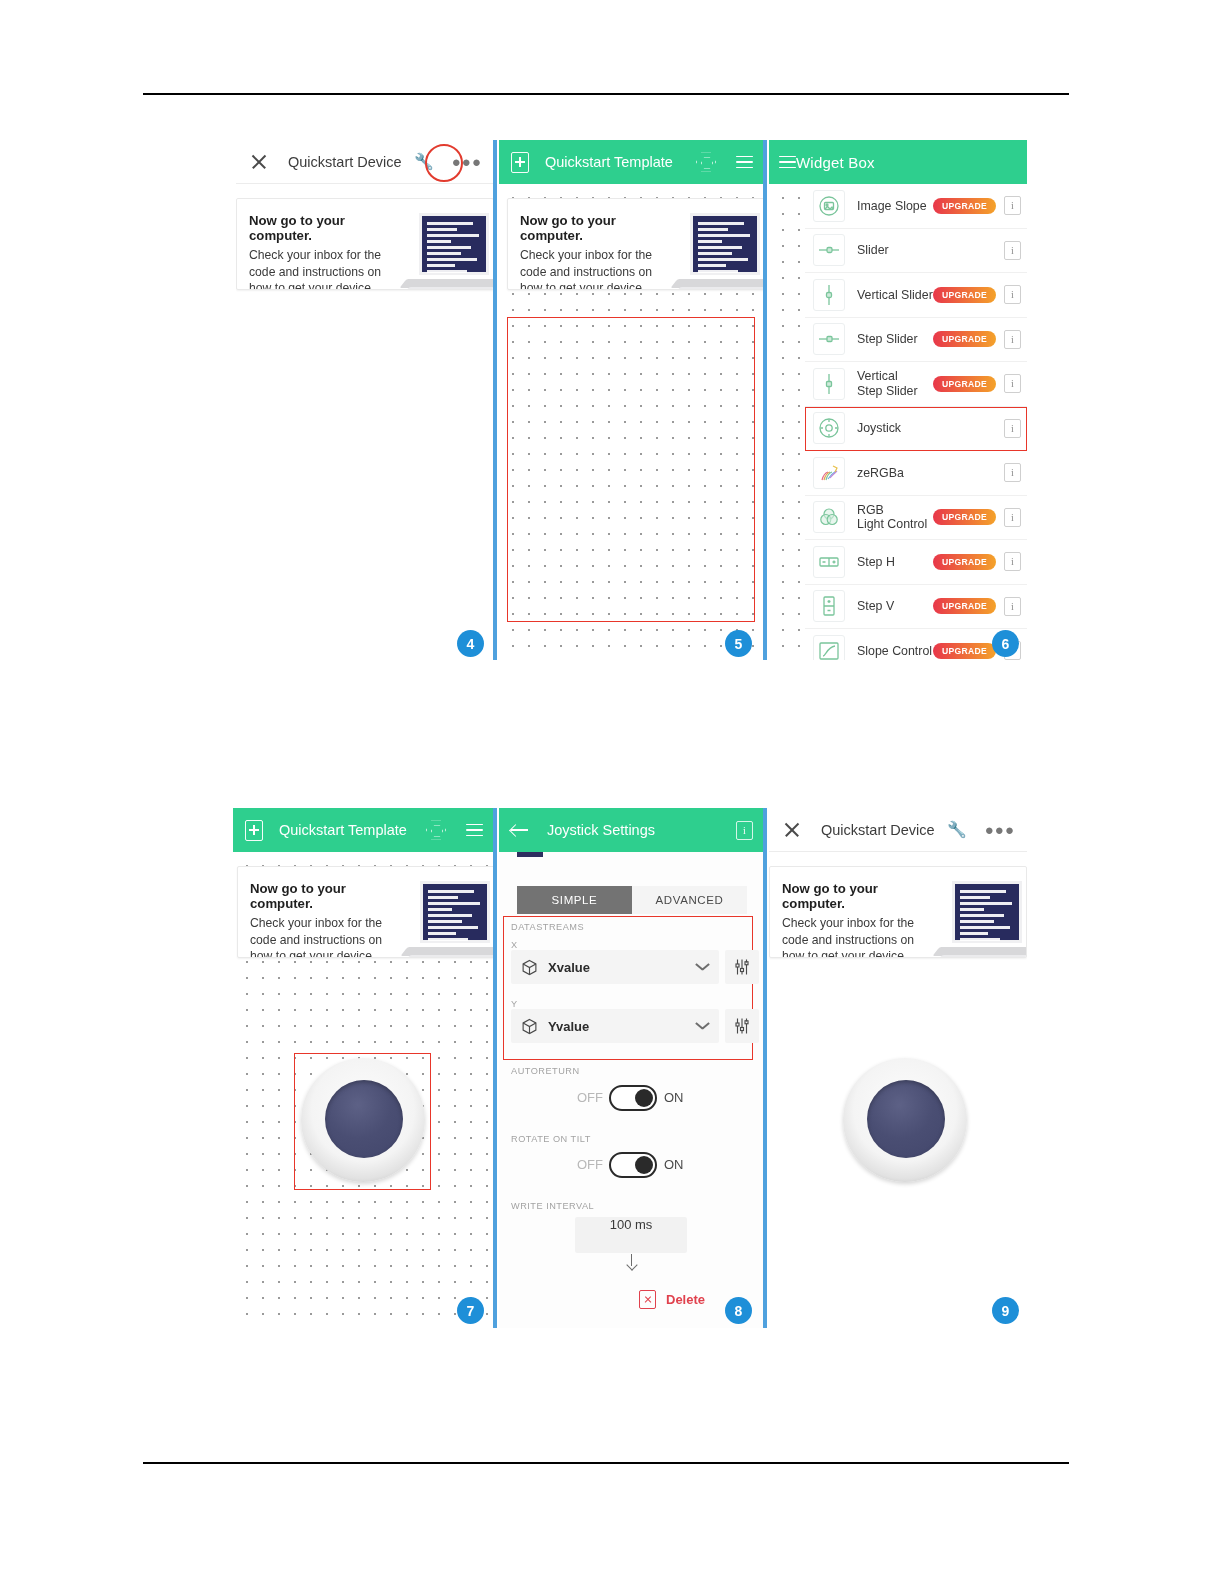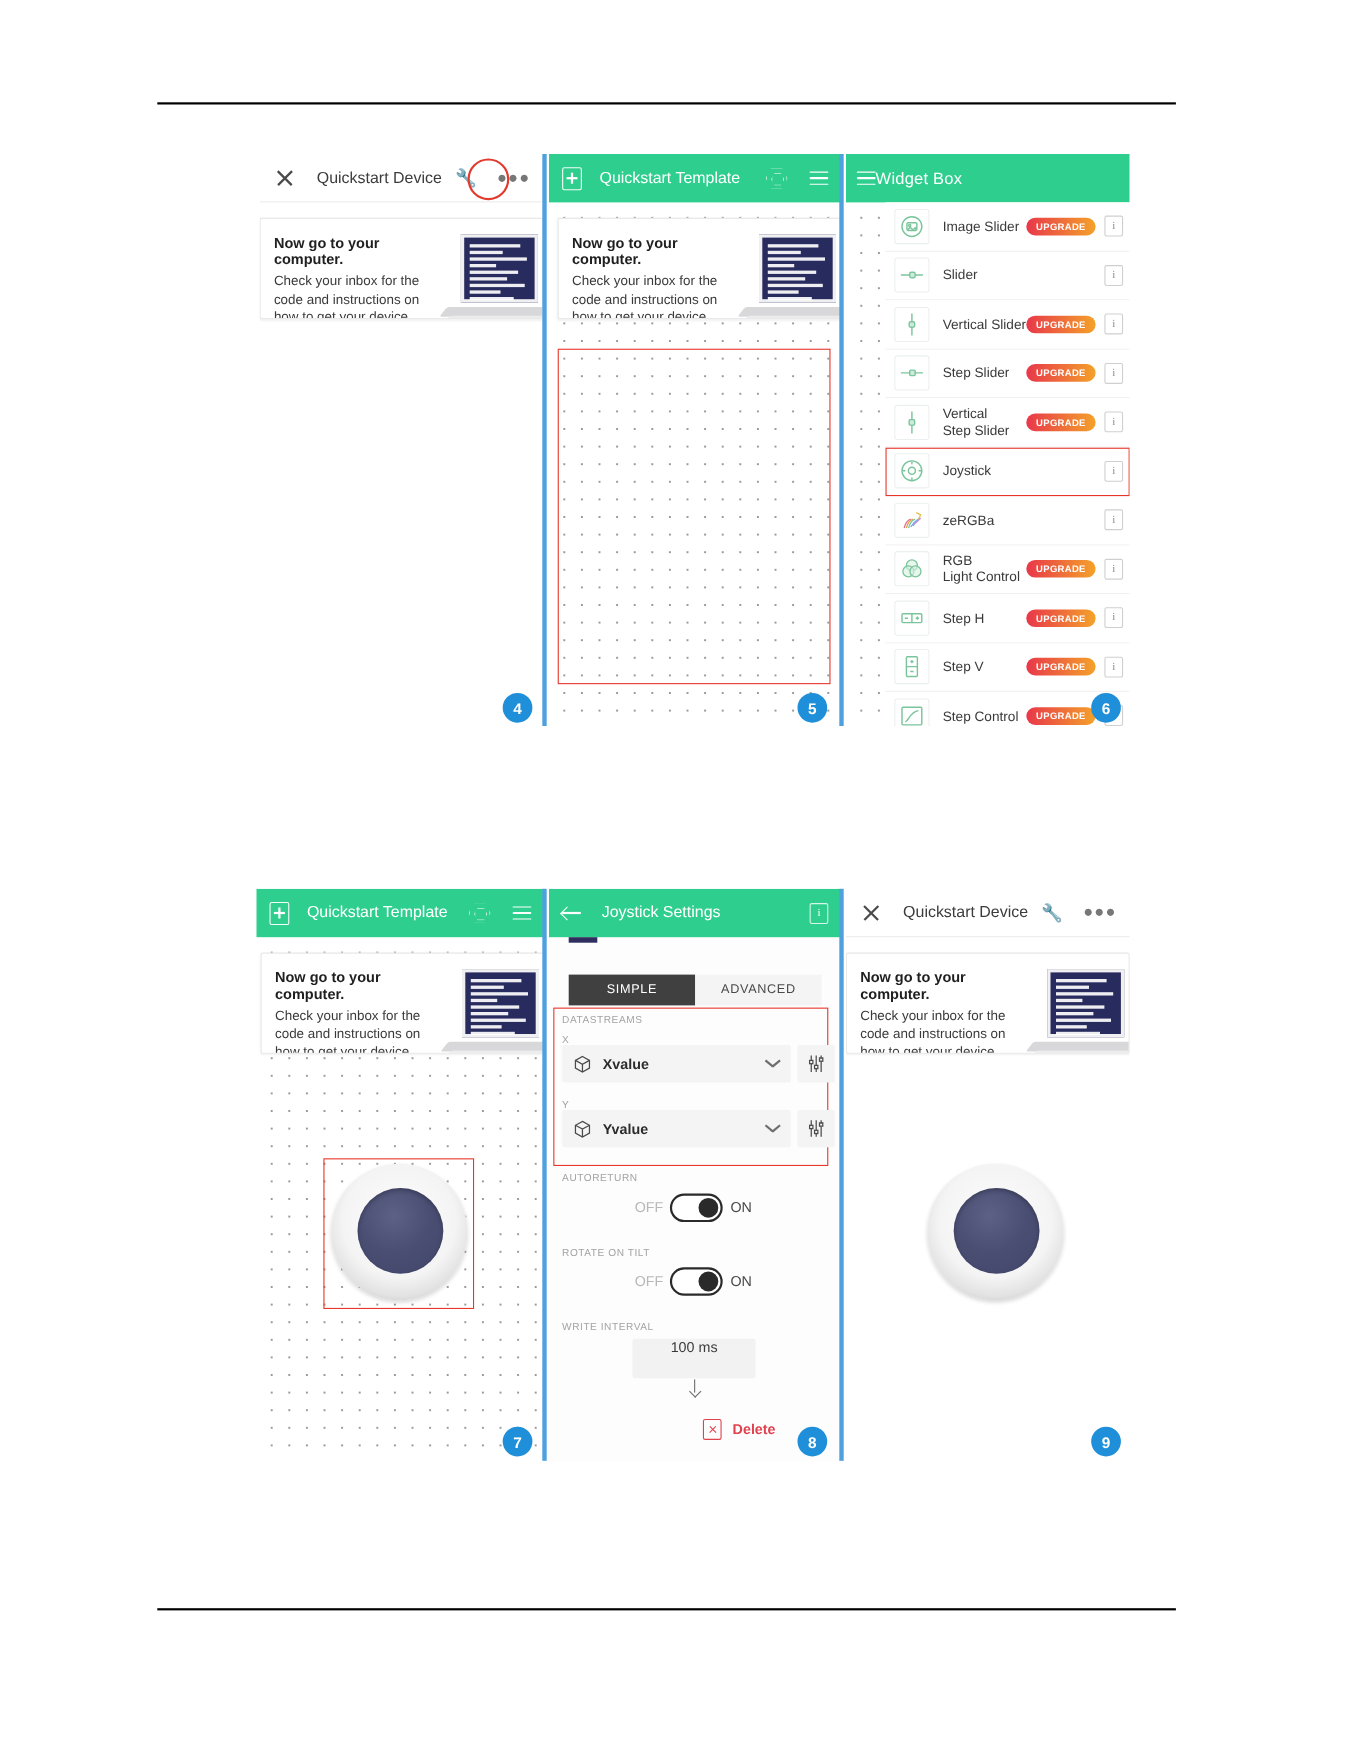--- a/index.html
+++ b/index.html
@@ -133,21 +133,21 @@
     box-shadow: 0 2px 4px rgba(0,0,0,.16);
   }
   .joy-inner {
     background: radial-gradient(circle at 42% 32%, #5d6186 0%, #4a4e73 48%, #42466b 100%);
     box-shadow: inset 0 2px 4px rgba(0,0,0,.25);
   }
 
   
   .seg { position:absolute; display:flex; height: 28px; }
   .seg div { flex:1; display:flex; align-items:center; justify-content:center; font-size:11.5px; letter-spacing:.6px;}
-  .seg .on { background:#404040; color:#fff; }
+  .seg .on { background:#737373; color:#fff; }
   .seg .off { background:#f4f4f4; color:#4a4a4a; }
 
   .sec-label { position:absolute; font-size: 9.2px; color:#a3a3a3; letter-spacing:.5px; }
   .ds-field {
     position:absolute; height: 34px; background:#f4f4f4; border-radius:2px;
     display:flex; align-items:center; padding: 0 10px;
   }
   .ds-field .nm { flex:1; padding-left:10px; font-size:13px; color:#2c2c2c; font-weight:bold;}
   .chev { width:13px;height:8px;position:relative; }
   .chev:before,.chev:after{content:"";position:absolute;top:0;width:9px;height:1.6px;background:#6d6d6d;}
@@ -284,21 +284,21 @@
     <div class="wlist" id="widget-list" style="left:36px; right:0; top:44px;">
         <div class="wrow">
           <div class="wico">
             <svg width="24" height="24" viewBox="0 0 24 24" fill="none" stroke="#7ac59b" stroke-width="1.3">
               <circle cx="12" cy="12" r="9"></circle>
               <rect x="7.5" y="8.5" width="9" height="7" rx="1"></rect>
               <circle cx="10" cy="11" r="1"></circle>
               <path d="M8 15l2.5-2.5L13 15l2-2 1 2"></path>
             </svg>
           </div>
-          <div class="wlabel">Image Slider</div>
+          <div class="wlabel">Image Slope</div>
           <span class="upg">UPGRADE</span>
           <span class="infob">i</span>
         </div>
         <div class="wrow">
           <div class="wico">
             <svg width="24" height="24" viewBox="0 0 24 24" fill="none" stroke="#7ac59b" stroke-width="1.3">
               <path d="M2 12h20"></path>
               <rect x="10" y="9.5" width="5" height="5" rx="1.5" fill="#cfeadb"></rect>
             </svg>
           </div>
@@ -397,21 +397,21 @@
           <span class="upg">UPGRADE</span>
           <span class="infob">i</span>
         </div>
         <div class="wrow">
           <div class="wico">
             <svg width="24" height="24" viewBox="0 0 24 24" fill="none" stroke="#7ac59b" stroke-width="1.3">
               <rect x="3" y="4" width="18" height="16" rx="1"></rect>
               <path d="M6 17c3 0 4-9 12-10"></path>
             </svg>
           </div>
-          <div class="wlabel">Step Control</div>
+          <div class="wlabel">Slope Control</div>
           <span class="upg">UPGRADE</span>
           <span class="infob">i</span>
         </div>
       </div>
   </div>
   <div class="badge" style="left:992px; top:630px;">6</div>
 
   <div class="panel" style="left:233px; top:808px; width:262px; height:520px;">
     <div class="bar bar-green">
       <span class="icon addw"></span>

